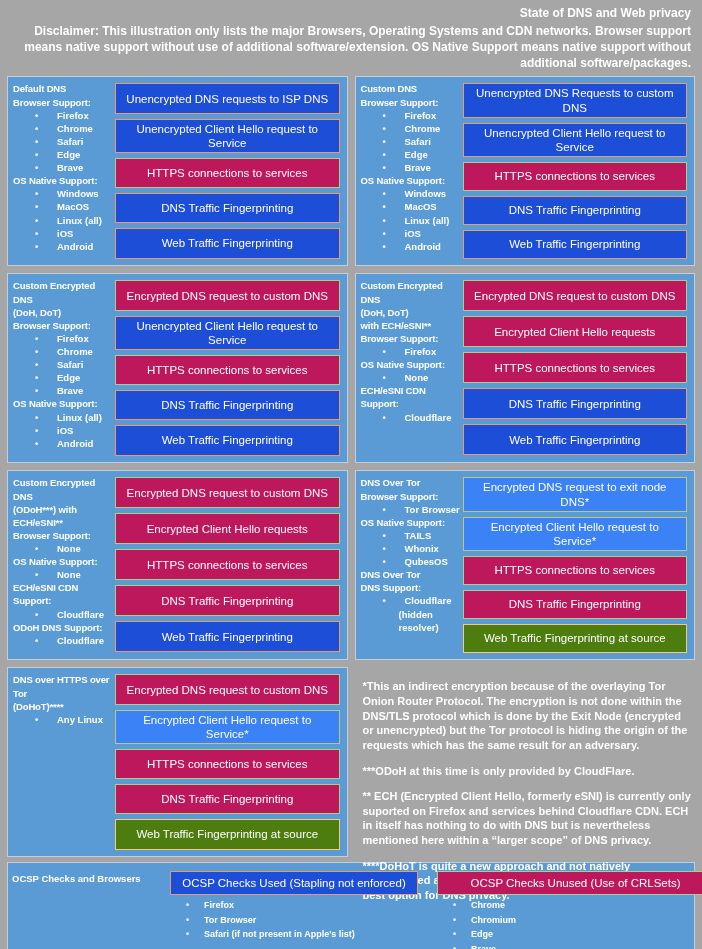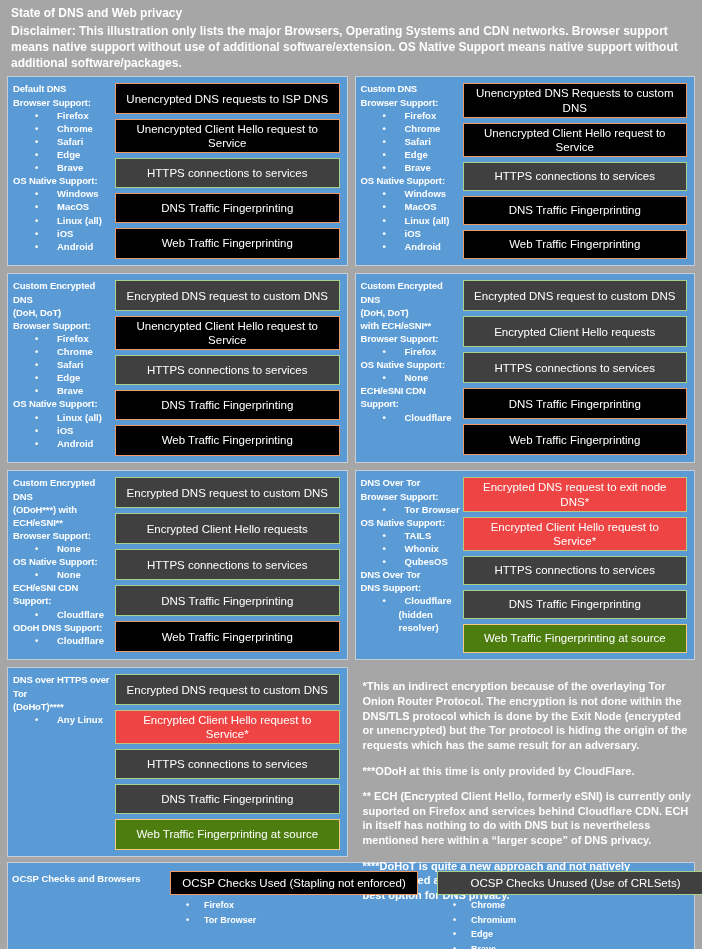--- a/index.html
+++ b/index.html
@@ -4,21 +4,21 @@
 <style>
   html,body{margin:0;padding:0;}
   body{
     width:702px;height:949px;overflow:hidden;
     background:#a6a6a6;color:#fff;
     font-family:"Liberation Sans", sans-serif;
     -webkit-font-smoothing:antialiased;
   }
   .page{width:702px;height:949px;box-sizing:border-box;padding:4px 7px 6px;}
   
-  header{text-align:left;padding:2px 4px 5px;}
+  header{text-align:right;padding:2px 4px 5px;}
   .title{font-size:12px;font-weight:bold;line-height:1.25;margin-bottom:3px;}
   .disclaimer{font-size:12px;font-weight:bold;line-height:1.32;max-width:688px;margin:0 auto;}
   
   .grid{display:grid;grid-template-columns:1fr 1fr;grid-auto-rows:190px;gap:7px 7px;}
   .panel{
     background:#5b9bd5;border:1px solid #c7cdd4;box-sizing:border-box;
     display:flex;padding:4px 6px 5px 5px;overflow:hidden;
   }
   .left{flex:0 0 102px;font-size:9.5px;font-weight:bold;line-height:1.38;padding-top:1px;}
   .h-line{white-space:pre-line;letter-spacing:-0.15px;}
@@ -27,23 +27,23 @@
   .bullets li{position:relative;padding-left:44px;}
   .bullets li::before{content:"\2022";position:absolute;left:22px;}
   .note{padding-left:38px;}
   
   .boxes{flex:1;display:flex;flex-direction:column;gap:5px;padding:2px 1px 2px 0;}
   .box{
     flex:1;display:flex;align-items:center;justify-content:center;text-align:center;
     font-size:11.5px;line-height:1.22;padding:2px 7px;box-sizing:border-box;
     border:1px solid rgba(255,255,255,.55);
   }
-  .c-orange{background:#000000;border-color:#ef9a66;}
-  .c-green{background:#404040;border-color:#a6d186;text-align:center;}
-  .c-olive{background:#ef4444;border-color:#bcc779;}
+  .c-orange{background:#1d4ed8;border-color:#ef9a66;}
+  .c-green{background:#be185d;border-color:#a6d186;text-align:center;}
+  .c-olive{background:#3b82f6;border-color:#bcc779;}
   .c-amber{background:#4d7c0f;border-color:#f7c880;}
   
   .footnotes{box-sizing:border-box;padding:12px 2px 0 8px;font-size:11px;font-weight:bold;line-height:1.33;}
   .footnotes p{margin:0 0 11px;}
   
   .ocsp{
     margin-top:5px;height:91px;box-sizing:border-box;
     background:#5b9bd5;border:1px solid #c7cdd4;
     display:flex;align-items:flex-start;padding:8px 10px 4px 4px;
   }
@@ -259,20 +259,21 @@
     </main>
 
   <section class="ocsp">
     <div class="ocsp-label">OCSP Checks and Browsers</div>
     <div class="ocsp-groups" id="ocsp-groups">
         <div class="ocsp-group g1">
           <div class="box c-orange">OCSP Checks Used (Stapling not enforced)</div>
           <ul class="ocsp-list">
             <li>Firefox</li>
             <li>Tor Browser</li>
+            <li>Safari (if not present in Apple's list)</li>
           </ul>
         </div>
         <div class="ocsp-group g2">
           <div class="box c-green">OCSP Checks Unused (Use of CRLSets)</div>
           <ul class="ocsp-list">
             <li>Chrome</li>
             <li>Chromium</li>
             <li>Edge</li>
             <li>Brave</li>
           </ul>

